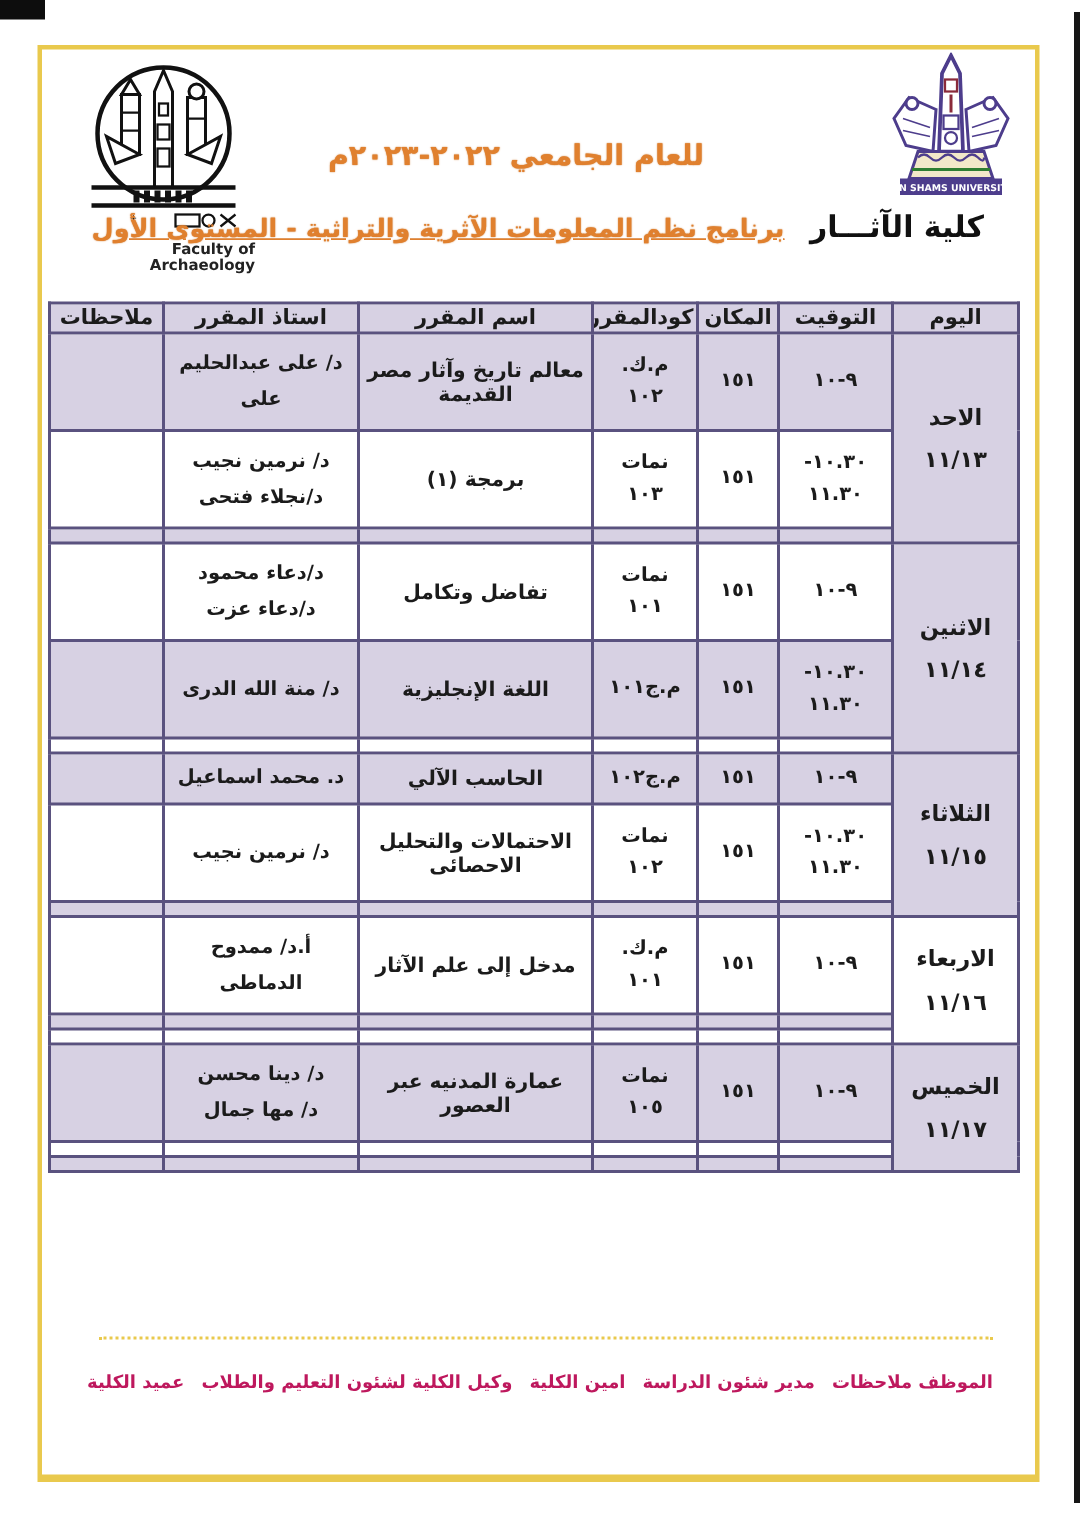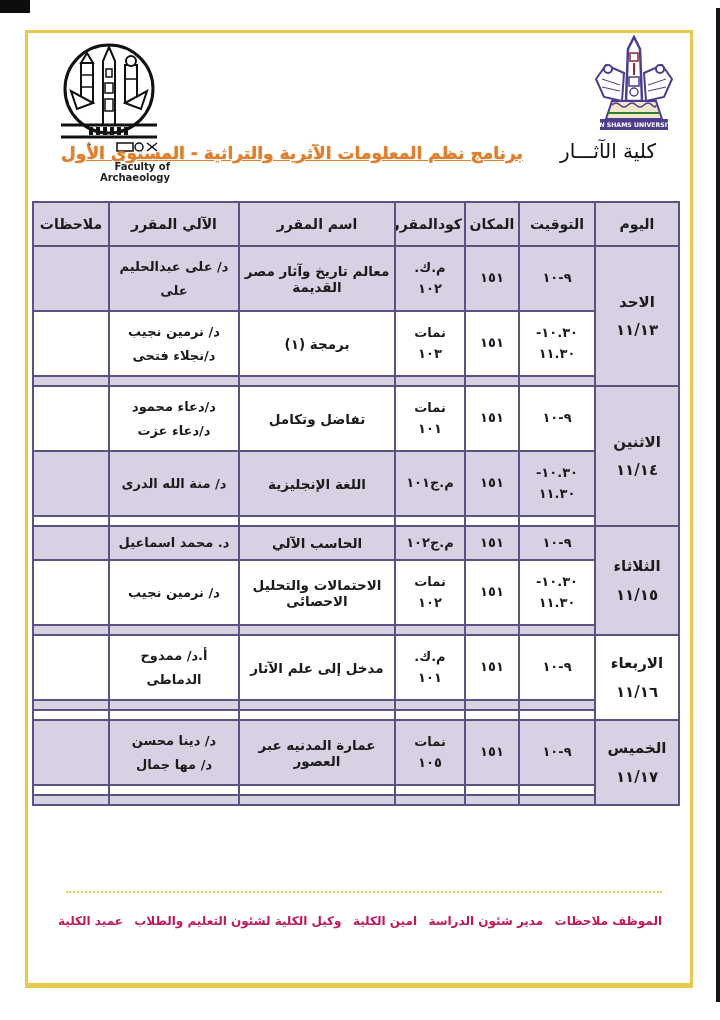--- a/index.html
+++ b/index.html
@@ -18,34 +18,34 @@
 
   
   .header { position:relative; height:168px; }
   .title { position:absolute; left:120px; right:150px; text-align:center;
            color:#e0802e; font-weight:bold; direction:rtl;
            text-shadow:0 0 1px #c96f22; }
   .title.l1 { top:20px;  font-size:20px; }
   .title.l2 { top:60px;  font-size:19px; }
   .title.l3 { top:110px; left:16px; right:150px; font-size:17px;text-decoration:underline; }
   .faculty-name { position:absolute; top:106px; right:34px; font-size:20px;
-                  font-weight:normal; color:#111; direction:rtl; letter-spacing:1px; }
+                  font-weight:bold; color:#111; direction:rtl; letter-spacing:1px; }
   .logo-left  { position:absolute; left:14px; top:6px; width:128px; text-align:center; }
   .logo-right { position:absolute; right:10px; top:2px; width:92px; text-align:center; }
   .logo-caption { font-size:10px; font-weight:bold; color:#222; text-align:right; line-height:1.1; }
 
   
   .schedule-wrap { position:absolute; top:168px; right:10px; }
   table.schedule { border-collapse:collapse; direction:rtl; table-layout:fixed;
                    width:646px; background:#fff; }
   table.schedule td, table.schedule th {
     border:2px solid #5a527f; text-align:center; vertical-align:middle;
     font-weight:bold; color:#1b1b1b; padding:1px 2px; overflow:hidden;
   }
-  table.schedule th { height:44px; font-size:14px; background:#d7d1e3; }
+  table.schedule th { height:20px; font-size:14px; background:#d7d1e3; }
   tr.crow { height:65px; }
   tr.crow.compact { height:34px; }
   tr.sep { height:10px; }
   tr.sep td { padding:0; }
   td.shade { background:#d7d1e3; }
   td.day { font-size:15px; white-space:pre-line; line-height:1.9; }
   td.course { font-size:13.5px; }
   td.cell-time, td.cell-place, td.cell-code { font-size:13px; white-space:pre-line; line-height:1.6; }
   td.cell-prof { font-size:13px; white-space:pre-line; line-height:1.8; }
 
@@ -133,20 +133,21 @@
 
         <polygon points="24,66 68,66 74,84 18,84" fill="#f2e8c9" stroke="#4d3d8c" stroke-width="2"></polygon>
         <path d="M24,70 q4,-4 8,0 q4,4 8,0 q4,-4 8,0 q4,4 8,0 q4,-4 8,0 q4,4 4,0" fill="none" stroke="#4d3d8c" stroke-width="1.5"></path>
         <line x1="20" y1="78" x2="72" y2="78" stroke="#2e7d32" stroke-width="2"></line>
 
         <rect x="12" y="84" width="68" height="11" fill="#4d3d8c"></rect>
         <text x="46" y="92" text-anchor="middle" font-size="6.2" fill="#ffffff" font-weight="bold" font-family="DejaVu Sans, sans-serif">AIN SHAMS UNIVERSITY</text>
       </svg>
     </div>
 
+    <div class="title l2">للعام الجامعي ٢٠٢٢-٢٠٢٣م</div>
     <div class="title l3">برنامج نظم المعلومات الآثرية والتراثية - المستوى الأول</div>
     <div class="faculty-name">كلية الآثـــار</div>
   </div>
 
   <div class="schedule-wrap">
     <table class="schedule">
       <colgroup>
         <col style="width:84px">
           <col style="width:76px">
           <col style="width:54px">
@@ -155,21 +156,21 @@
           <col style="width:130px">
           <col style="width:76px">
       </colgroup>
       <thead>
         <tr>
           <th>اليوم</th>
           <th>التوقيت</th>
           <th>المكان</th>
           <th>كودالمقرر</th>
           <th>اسم المقرر</th>
-          <th>الآلي المقرر</th>
+          <th>استاذ المقرر</th>
           <th>ملاحظات</th>
         </tr>
       </thead>
       <tbody>
           <tr class="crow">
             <td class="day shade" rowspan="3">الاحد
 ١١/١٣</td>
             <td class="cell-time shade">٩-١٠</td>
             <td class="cell-place shade">١٥١</td>
             <td class="cell-code shade">م.ك.

